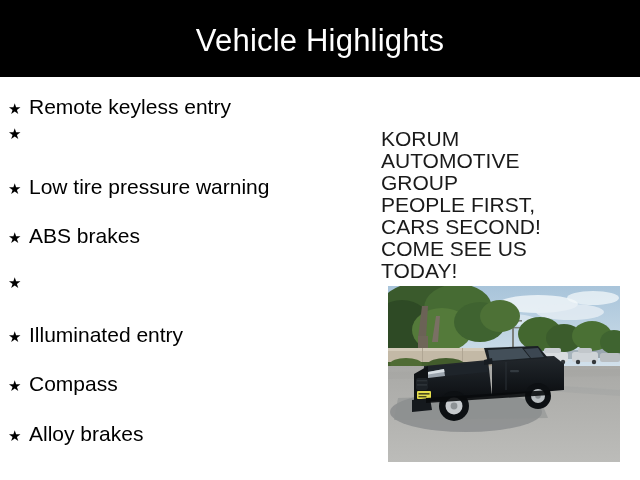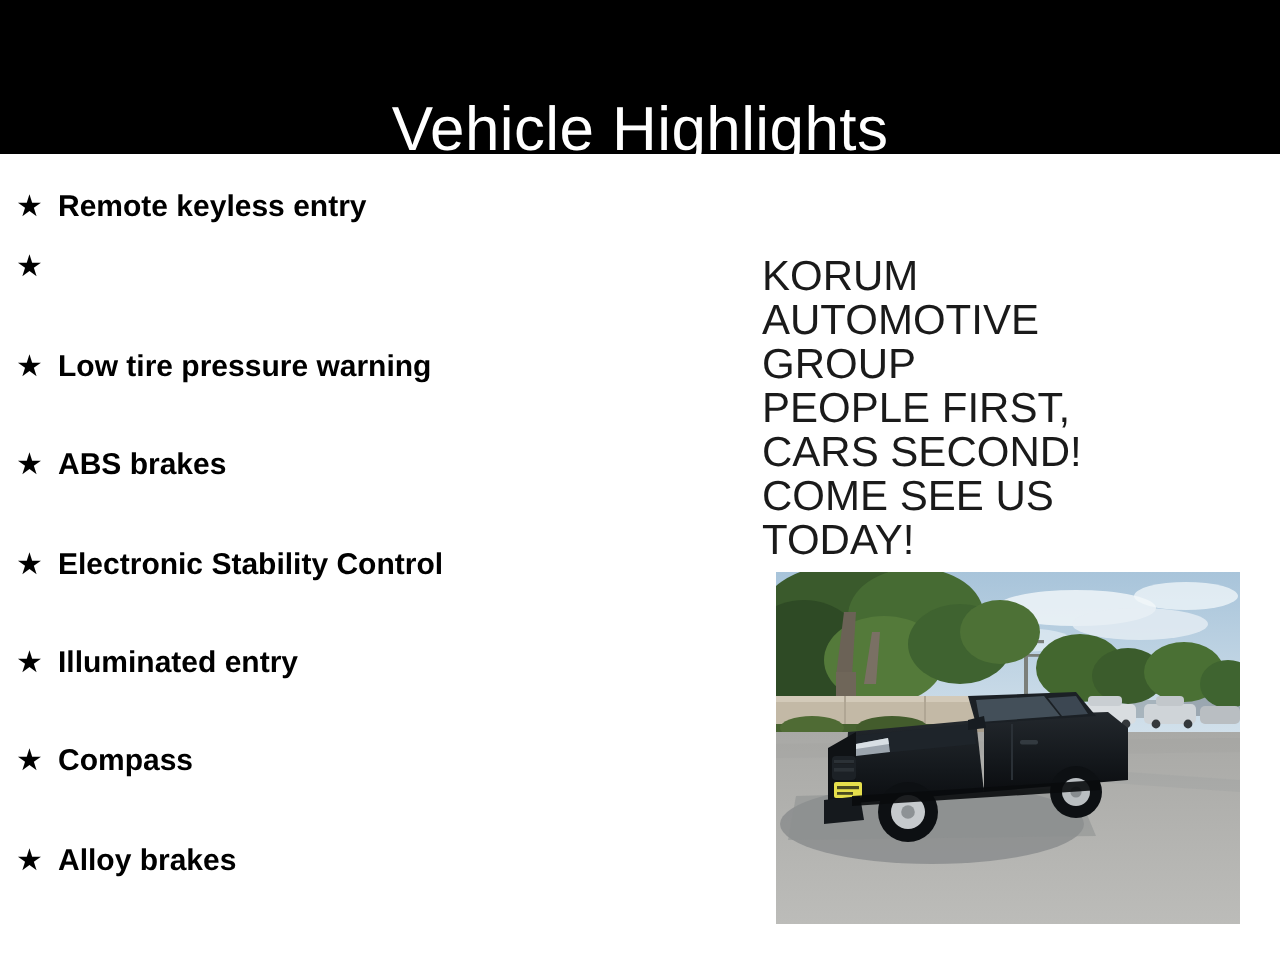--- a/index.html
+++ b/index.html
@@ -33,21 +33,20 @@
     display: flex;
     align-items: center;
     justify-content: center;
     color: #ffffff;
     font-size: 31px;
     font-weight: 400;
     letter-spacing: 0.2px;
     line-height: 1;
     padding-top: 4px;
     box-sizing: border-box;
-    margin-top: 24px;
   }
 
   
   .features-list {
     position: absolute;
     left: 0;
     top: 77px;
     width: 360px;
     margin: 0;
     padding: 0;
@@ -66,22 +65,22 @@
   .feature-bullet {
     flex: 0 0 auto;
     width: 21px;
     color: #000000;
     font-size: 15px;
     line-height: 1;
     text-align: left;
   }
   .feature-label {
     color: #000000;
-    font-size: 15px;
-    font-weight: bold;
+    font-size: 21px;
+    font-weight: normal;
     line-height: 1;
     white-space: nowrap;
   }
 
   
   .dealer-promo {
     position: absolute;
     left: 381px;
     top: 128px;
     width: 212px;
@@ -126,21 +125,20 @@
   <li class="feature-item">
     <span class="feature-bullet">★</span>
     <span class="feature-label">Low tire pressure warning</span>
   </li>
   <li class="feature-item">
     <span class="feature-bullet">★</span>
     <span class="feature-label">ABS brakes</span>
   </li>
   <li class="feature-item">
     <span class="feature-bullet">★</span>
-    <span class="feature-label">Electronic Stability Control</span>
   </li>
   <li class="feature-item">
     <span class="feature-bullet">★</span>
     <span class="feature-label">Illuminated entry</span>
   </li>
   <li class="feature-item">
     <span class="feature-bullet">★</span>
     <span class="feature-label">Compass</span>
   </li>
   <li class="feature-item">

